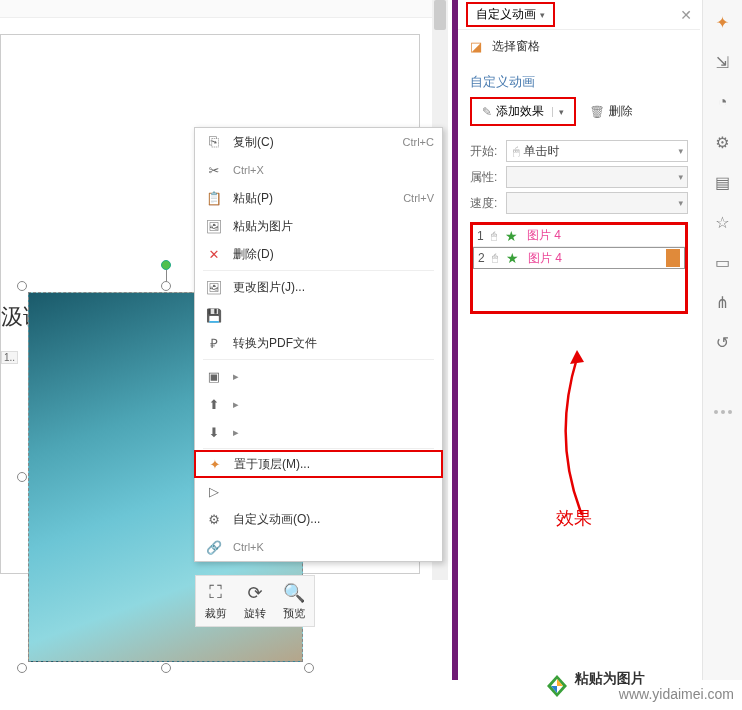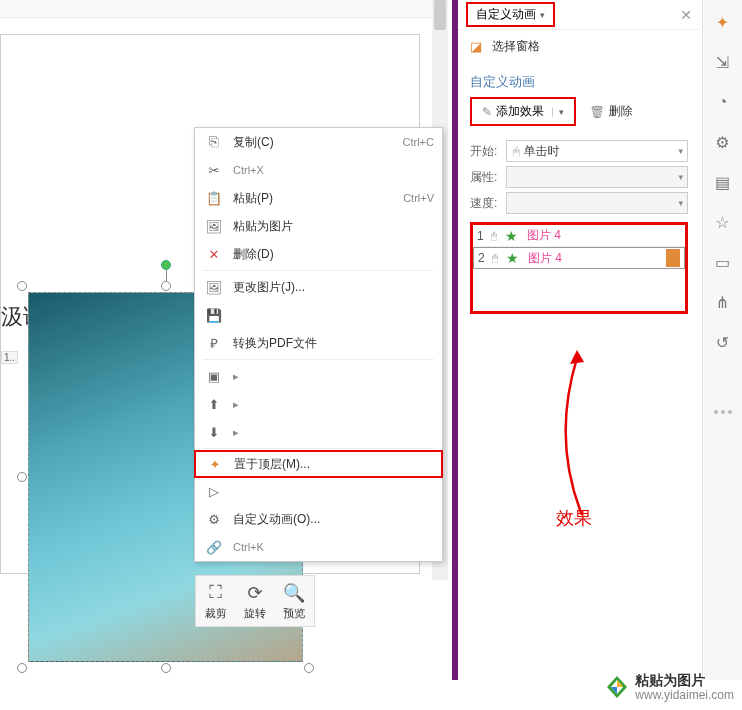--- a/index.html
+++ b/index.html
@@ -91,21 +91,21 @@
     .rail-item { width: 20px; height: 20px; display: flex; align-items: center; justify-content: center; color: #777; font-size: 16px; cursor: pointer; }
     .rail-item.active { color: #e08a3a; }
     .rail-gap { flex:0 0 18px; }
     .rail-dots { color:#bbb; display:flex; gap:3px; font-size:6px;}
     .rail-dots span{width:4px;height:4px;background:#bbb;border-radius:50%;}
     
     
     .watermark { position: absolute; right: 8px; bottom: 8px; display: flex; align-items: center; font-size: 14px; color: #333; gap:4px; }
     .watermark .logo { width: 28px; height: 28px; position: relative; }
     .watermark svg { display:block; }
-    .watermark .url { font-size: 12px; color: #888; margin-top: -2px; }
+    .watermark .url { font-size: 14px; color: #888; margin-top: -2px; margin-left: 44px; }
     
     
     .topbar { position: absolute; left: 0; top: 0; width: 448px; height: 18px; background: #fafafa; border-bottom: 1px solid #eee; }
   </style>
 </head>
 <body>
 
 <div class="topbar"></div>
 
 <div class="canvas-area">

